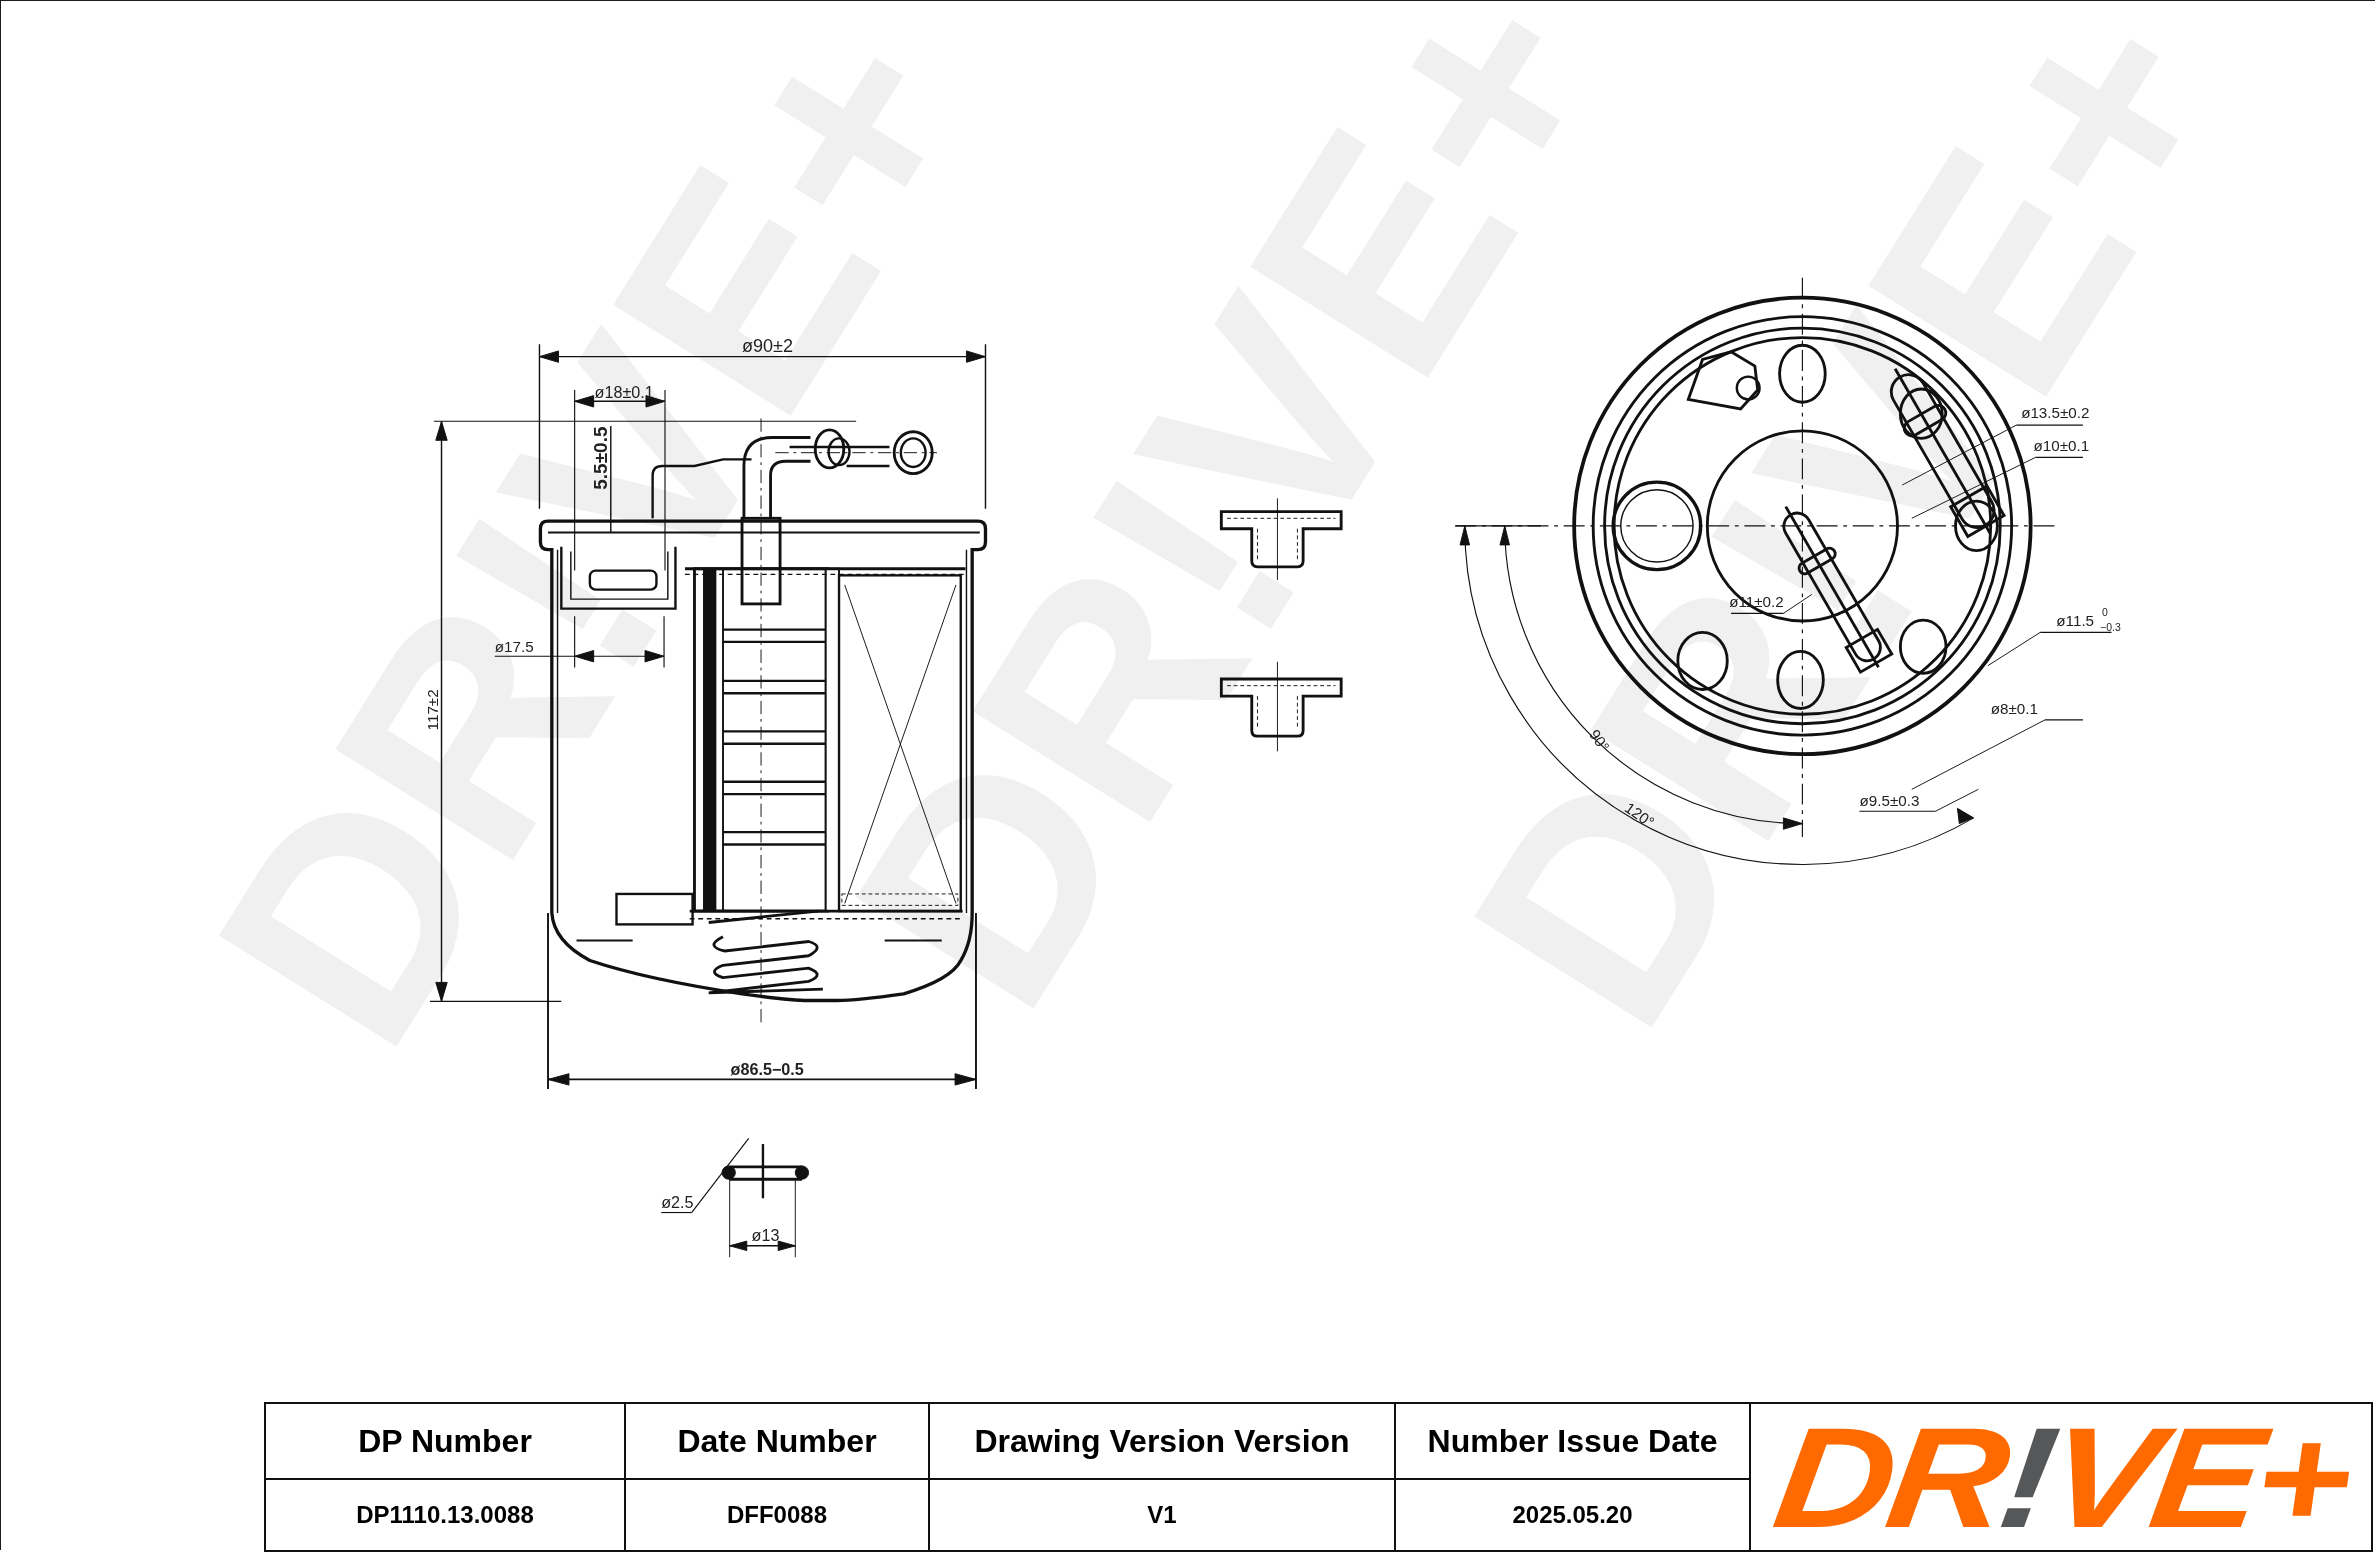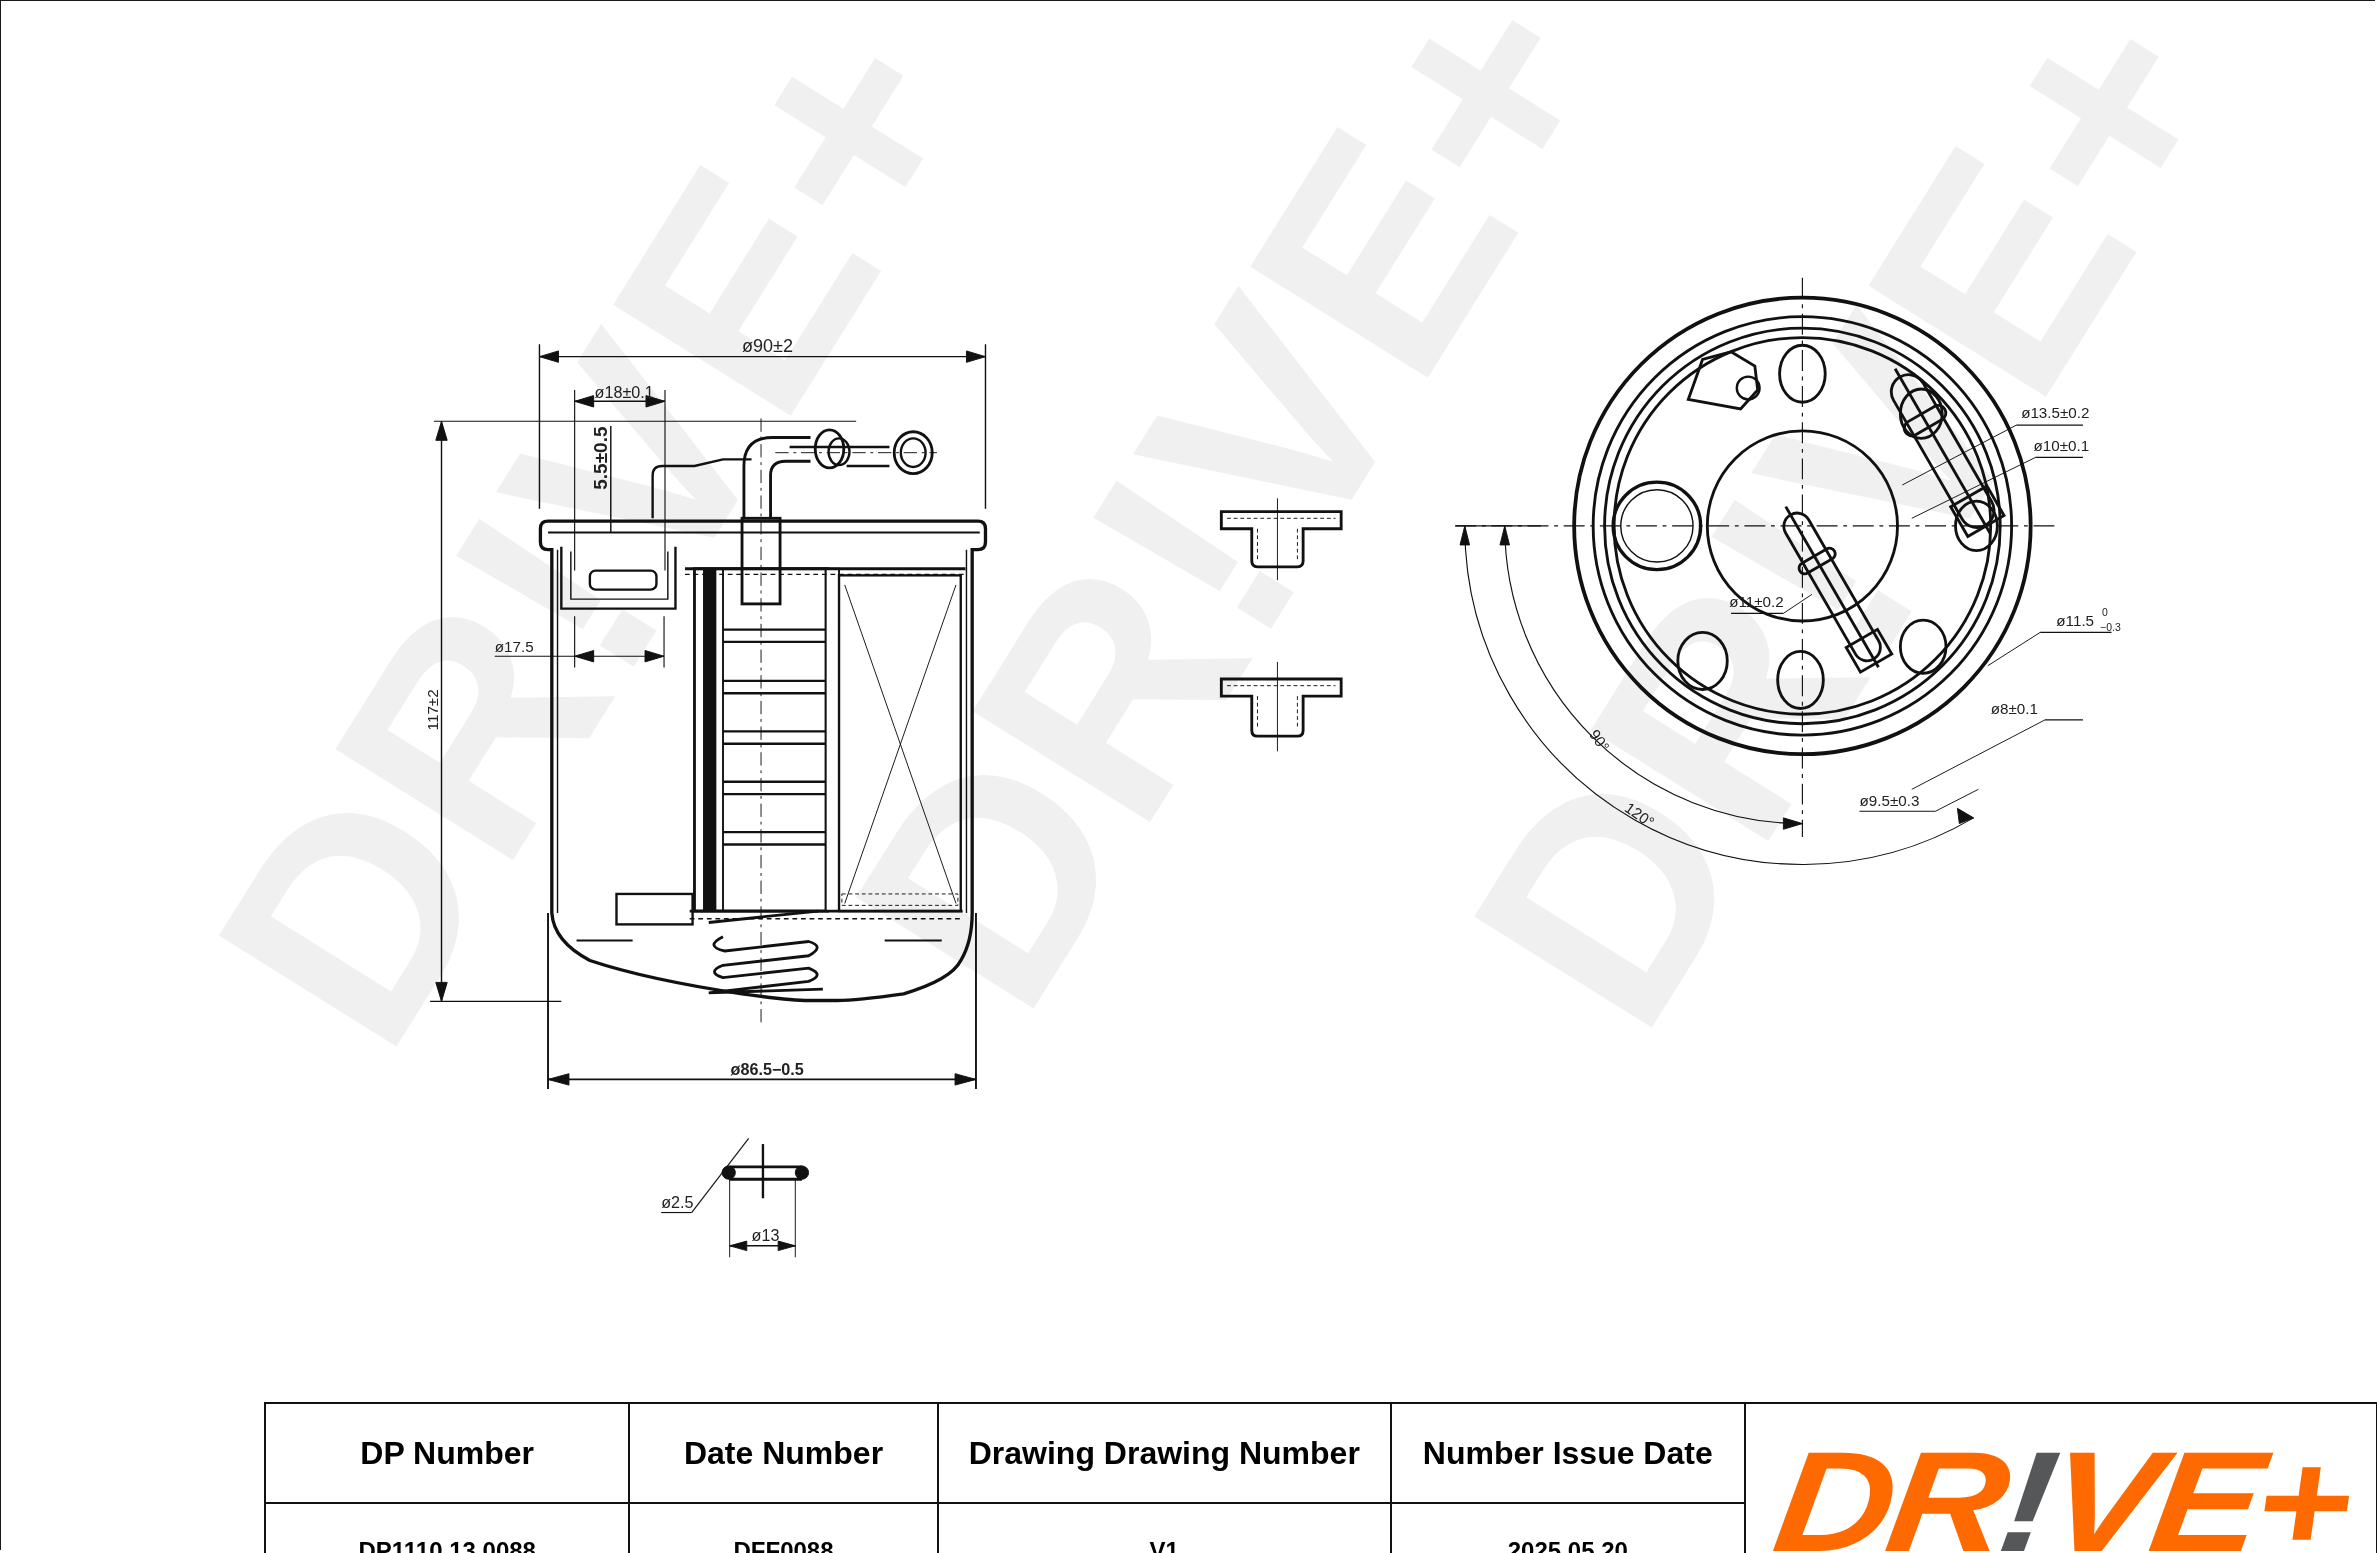--- a/index.html
+++ b/index.html
@@ -1,21 +1,21 @@
 <!DOCTYPE html>
 <html style="font-size:15px"><head>
 <meta charset="utf-8">
 <style>
   html, body { margin:0; padding:0; background:#ffffff; }
   body { width:2378px; height:1553px; position:relative; overflow:hidden; font-family:"Liberation Sans", sans-serif; }
   .frame { position:absolute; left:0; top:0; width:2374px; height:1549px; border:1.9px solid #1a1a1a; border-right:none; border-bottom:none; }
   svg.drawing { position:absolute; left:0; top:0; width:2378px; height:1553px; }
   .dimtext { font-family:"Liberation Sans Narrow","Liberation Sans", sans-serif; fill:#222; }
   table.titleblock { position:absolute; left:264px; top:1402px; border-collapse:collapse; }
-  table.titleblock td { border:2.9px solid #111; text-align:center; font-weight:bold; color:#000; padding:12px; }
+  table.titleblock td { border:2.9px solid #111; text-align:center; font-weight:bold; color:#000; padding:0; }
   td.hdr { height:74px; font-size:32px; }
   td.val { height:70px; font-size:24px; }
   .logo-cell { width:620px; }
   .logo { font-family:"Liberation Sans", sans-serif; font-weight:bold; font-style:italic; font-size:143px; letter-spacing:-5.7px; color:#ff6a00; line-height:1; display:inline-block; transform:skewX(-8deg) scaleX(1.15); }
   .logo .bang { color:#555759; }
 </style>
 </head>
 <body>
 
 <div class="frame"></div>
@@ -231,21 +231,21 @@
   <text class="dimtext" x="1955" y="847" font-size="16">ø9.5±0.3</text>
   <text class="dimtext" font-size="16" transform="translate(1670,772) rotate(55)">90°</text>
   <text class="dimtext" font-size="16" transform="translate(1707,852) rotate(35)">120°</text>
 </svg>
 
 <table class="titleblock">
   <tbody>
       <tr>
     <td class="hdr" style="width:358px">DP Number</td>
     <td class="hdr" style="width:302px">Date Number</td>
-    <td class="hdr" style="width:464px">Drawing Drawing Number</td>
+    <td class="hdr" style="width:464px">Drawing Version Version</td>
     <td class="hdr" style="width:353px">Number Issue Date</td>
     <td class="logo-cell" rowspan="2">
       <span class="logo"><span>DR</span><span class="bang">!</span><span>VE+</span></span>
     </td>
   </tr>
   <tr>
     <td class="val">DP1110.13.0088</td>
     <td class="val">DFF0088</td>
     <td class="val">V1</td>
     <td class="val">2025.05.20</td>

